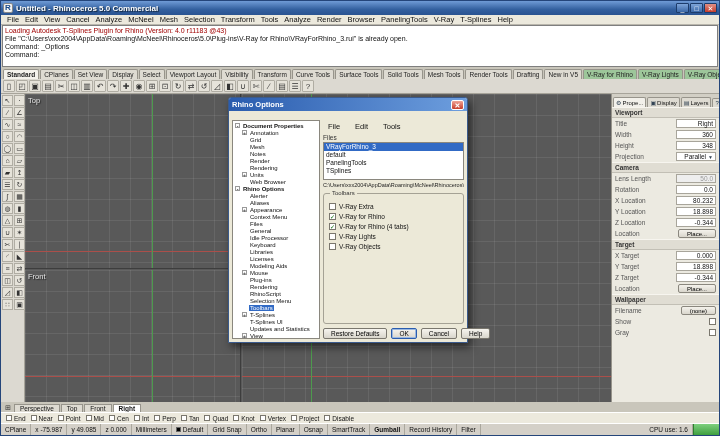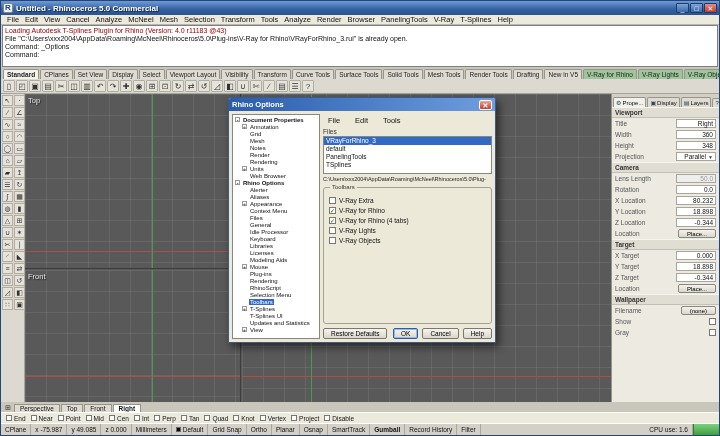--- a/index.html
+++ b/index.html
@@ -60,21 +60,21 @@
   .sec-h { font-weight:bold; font-size:6.5px; background:#e0ddd3; border-bottom:1px solid #c2bfb5; border-top:1px solid #f7f5ef; padding:1px 3px; color:#333; }
   .prow { display:flex; align-items:center; justify-content:space-between; padding:0 3px; height:11px; }
   .plabel { color:#555; white-space:nowrap; }
   .pval { background:#fff; border:1px solid #a8a59b; min-width:40px; height:9px; line-height:8px; padding:0 2px; text-align:right; white-space:nowrap; }
   .prow.disabled .pval { color:#999; background:#eee; }
   .pdrop { display:inline-block; font-size:5px; color:#345; margin-left:2px; }
   .pbtn { background:linear-gradient(#f4f2ec,#d9d6cc); border:1px solid #8a877e; border-radius:2px; font-size:6px; height:9px; line-height:8px; padding:0 8px; font-family:inherit; }
   .chk { width:7px; height:7px; background:#fff; border:1px solid #7a776e; font-size:6px; line-height:6px; text-align:center; color:#060; flex:0 0 auto; }
 
   
-  .dialog { position:absolute; left:228px; top:97px; width:268px; height:246px; background:#ece9d8; border:1px solid #3a5a8c; border-radius:3px 3px 0 0; box-shadow:3px 4px 8px rgba(0,0,0,.55); display:flex; flex-direction:column; z-index:10; }
+  .dialog { position:absolute; left:228px; top:97px; width:240px; height:246px; background:#ece9d8; border:1px solid #3a5a8c; border-radius:3px 3px 0 0; box-shadow:3px 4px 8px rgba(0,0,0,.55); display:flex; flex-direction:column; z-index:10;gap:6px; }
   .dlg-title { height:13px; background:linear-gradient(90deg,#2a5cae,#6d9ede); border-radius:2px 2px 0 0; color:#fff; font-size:7.5px; font-weight:bold; display:flex; align-items:center; padding:0 3px; flex:0 0 auto; }
   .dlg-close { margin-left:auto; width:13px; height:10px; background:linear-gradient(#efa396,#c63d2b); border:1px solid #fff; border-radius:2px; color:#fff; font-size:7px; line-height:9px; text-align:center; }
   .dlg-body { flex:1; display:flex; gap:3px; padding:3px; min-height:0; }
   .dlg-tree { width:88px; background:#fff; border:1px solid #8a877e; overflow:hidden; font-size:6px; padding:1px; flex:0 0 auto; }
   .tree-item { display:flex; align-items:center; gap:2px; height:7px; white-space:nowrap; }
   .tree-item.bold { font-weight:bold; }
   .exp { width:5px; height:5px; font-size:5px; line-height:4px; text-align:center; color:#333; flex:0 0 auto; }
   .exp:not(:empty) { border:1px solid #999; background:#fdfdfd; }
   .tree-item .lbl { padding:0 1px; }
   .tree-item.selected .lbl { background:#316ac5; color:#fff; }

